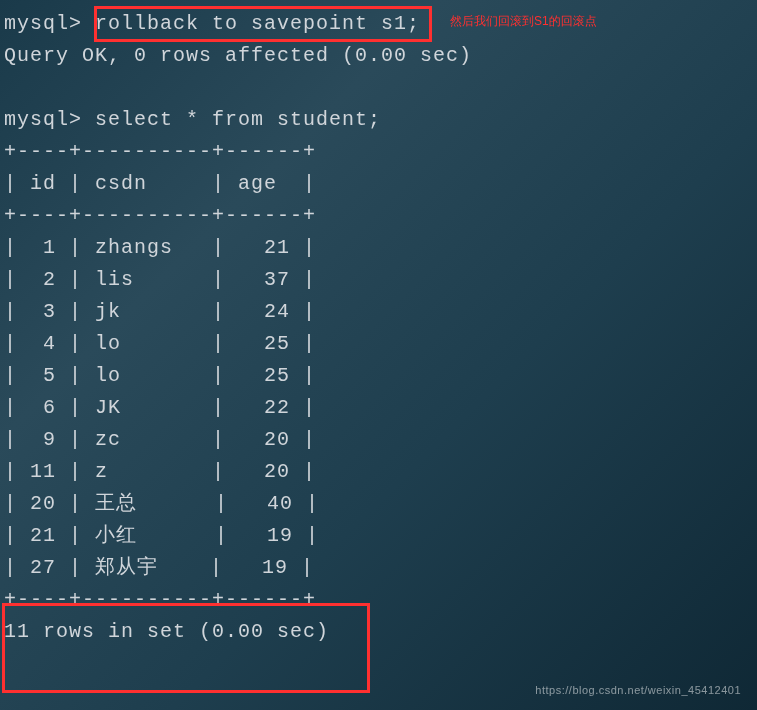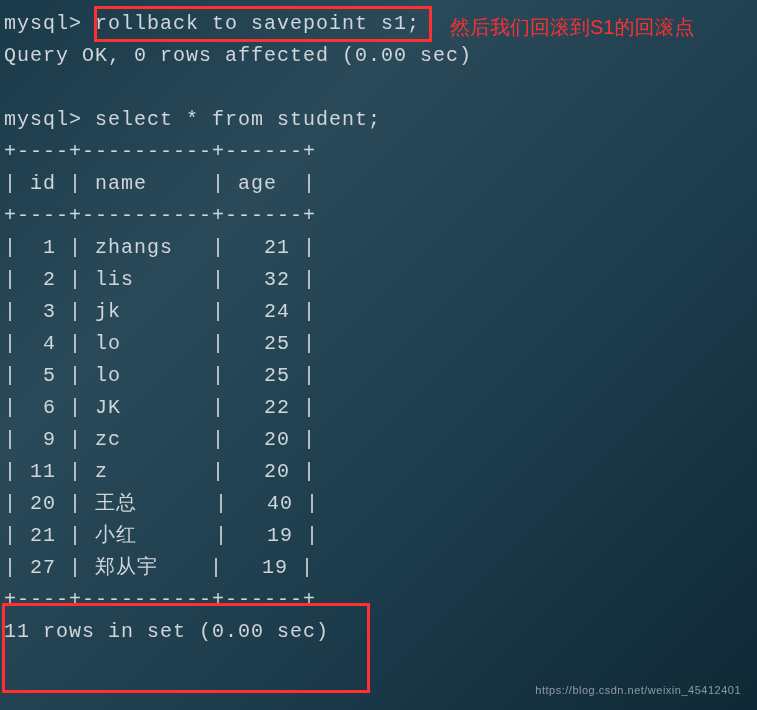--- a/index.html
+++ b/index.html
@@ -17,21 +17,21 @@
     }
     .line {
       white-space: pre;
       line-height: 1.6;
       padding-left: 4px;
     }
     .annot {
       position: absolute;
       color: #ff3030;
       font-family: 'Microsoft YaHei', sans-serif;
-      font-size: 20px;
+      font-size: 12px;
       letter-spacing: 0;
       line-height: 1.5;
     }
     .redbox {
       position: absolute;
       border: 3px solid #ff3030;
       background: transparent;
     }
     .watermark {
       position: absolute;
@@ -48,24 +48,24 @@
 
 <div class="line"><span>mysql&gt; </span><span>rollback to savepoint s1;</span></div>
 
 <div class="line">Query OK, 0 rows affected (0.00 sec)</div>
 
 <div class="line"> </div>
 
 <div class="line"><span>mysql&gt; </span><span>select * from student;</span></div>
 
 <div class="line">+----+----------+------+</div>
-<div class="line">| id | name     | age  |</div>
+<div class="line">| id | csdn     | age  |</div>
 <div class="line">+----+----------+------+</div>
 <div class="line">|  1 | zhangs   |   21 |</div>
-<div class="line">|  2 | lis      |   32 |</div>
+<div class="line">|  2 | lis      |   37 |</div>
 <div class="line">|  3 | jk       |   24 |</div>
 <div class="line">|  4 | lo       |   25 |</div>
 <div class="line">|  5 | lo       |   25 |</div>
 <div class="line">|  6 | JK       |   22 |</div>
 <div class="line">|  9 | zc       |   20 |</div>
 <div class="line">| 11 | z        |   20 |</div>
 <div class="line">| 20 | 王总      |   40 |</div>
 <div class="line">| 21 | 小红      |   19 |</div>
 <div class="line">| 27 | 郑从宇    |   19 |</div>
 <div class="line">+----+----------+------+</div>

